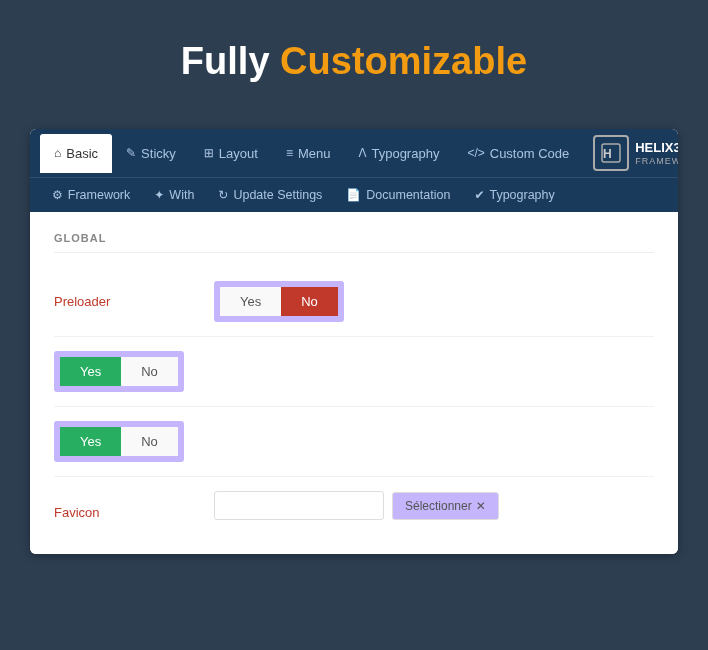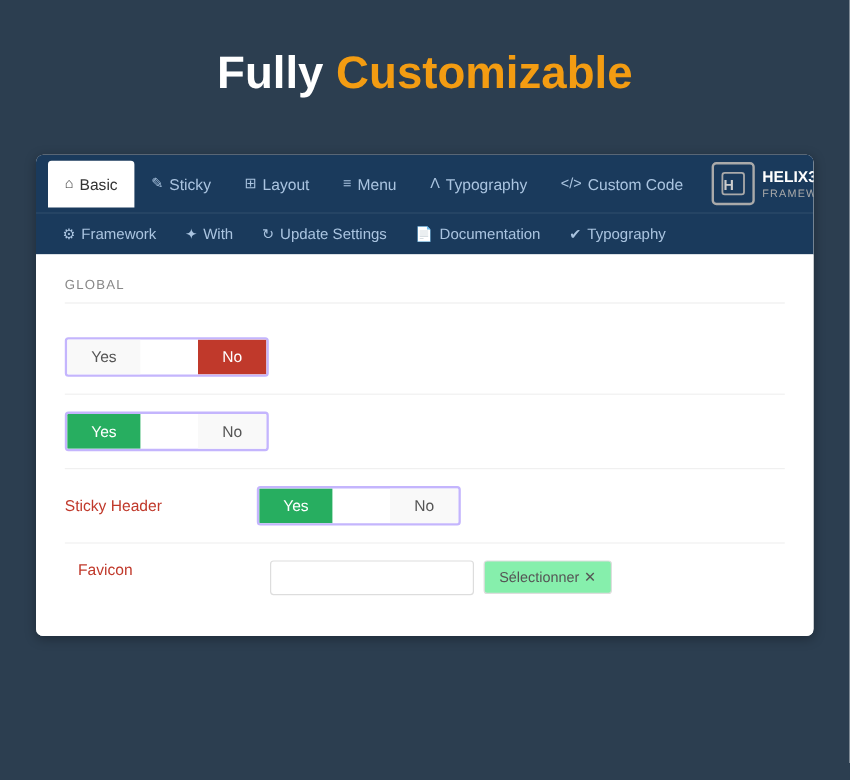--- a/index.html
+++ b/index.html
@@ -126,21 +126,21 @@
       font-size: 12.5px;
     }
 
     .content-area {
       background: #fff;
       padding: 20px 24px;
     }
 
     .section-label {
       font-size: 11px;
-      font-weight: normal;
+      font-weight: bold;
       color: #888;
       letter-spacing: 1px;
       margin-bottom: 14px;
       padding-bottom: 8px;
       border-bottom: 1px solid #eee;
     }
 
     .option-row {
       display: flex;
       align-items: center;
@@ -149,24 +149,23 @@
     }
 
     .option-label {
       width: 160px;
       font-size: 13px;
       color: #c0392b;
     }
 
     .toggle-group {
       display: flex;
-      border: 2px solid #c4b5fd;
+      border: 6px solid #c4b5fd;
       border-radius: 3px;
       overflow: hidden;
-      gap: 48px;
     }
 
     .toggle-btn {
       padding: 7px 20px;
       font-size: 13px;
       cursor: pointer;
       border: none;
       background: #f9f9f9;
       color: #555;
     }
@@ -180,38 +179,37 @@
       background: #c0392b;
       color: #fff;
     }
 
     .section-gap {
       margin-top: 20px;
     }
 
     .favicon-row {
       display: flex;
-      align-items: flex-start;
+      align-items: flex-end;
       padding: 14px 0;
-      margin-left: 11px;
     }
 
     .favicon-input {
       border: 1px solid #ddd;
       border-radius: 3px;
       padding: 6px 10px;
       font-size: 13px;
       width: 170px;
       color: #555;
     }
 
     .favicon-btn {
       margin-left: 8px;
       padding: 6px 12px;
-      background: #86efac;
+      background: #c4b5fd;
       border: 1px solid #ddd;
       border-radius: 3px;
       font-size: 12px;
       cursor: pointer;
       color: #555;
       display: flex;
       align-items: center;
       gap: 4px;
     }
   </style>
@@ -297,36 +295,36 @@
         <span>Typography</span>
       </div>
     </div>
   </div>
 
   <div class="content-area">
 
     <div class="section-label">GLOBAL</div>
 
     <div class="option-row">
+      <div class="option-label">Preloader</div>
       <div class="toggle-group">
         <button class="toggle-btn">Yes</button>
         <button class="toggle-btn active-no">No</button>
       </div>
     </div>
 
     <div class="option-row">
       <div class="toggle-group">
         <button class="toggle-btn active-yes">Yes</button>
         <button class="toggle-btn">No</button>
       </div>
     </div>
 
 
     <div class="option-row">
-      <div class="option-label">Sticky Header</div>
       <div class="toggle-group">
         <button class="toggle-btn active-yes">Yes</button>
         <button class="toggle-btn">No</button>
       </div>
     </div>
 
     <div class="favicon-row">
       <div class="option-label">Favicon</div>
       <input class="favicon-input" type="text" placeholder="" style="">
       <button class="favicon-btn">

